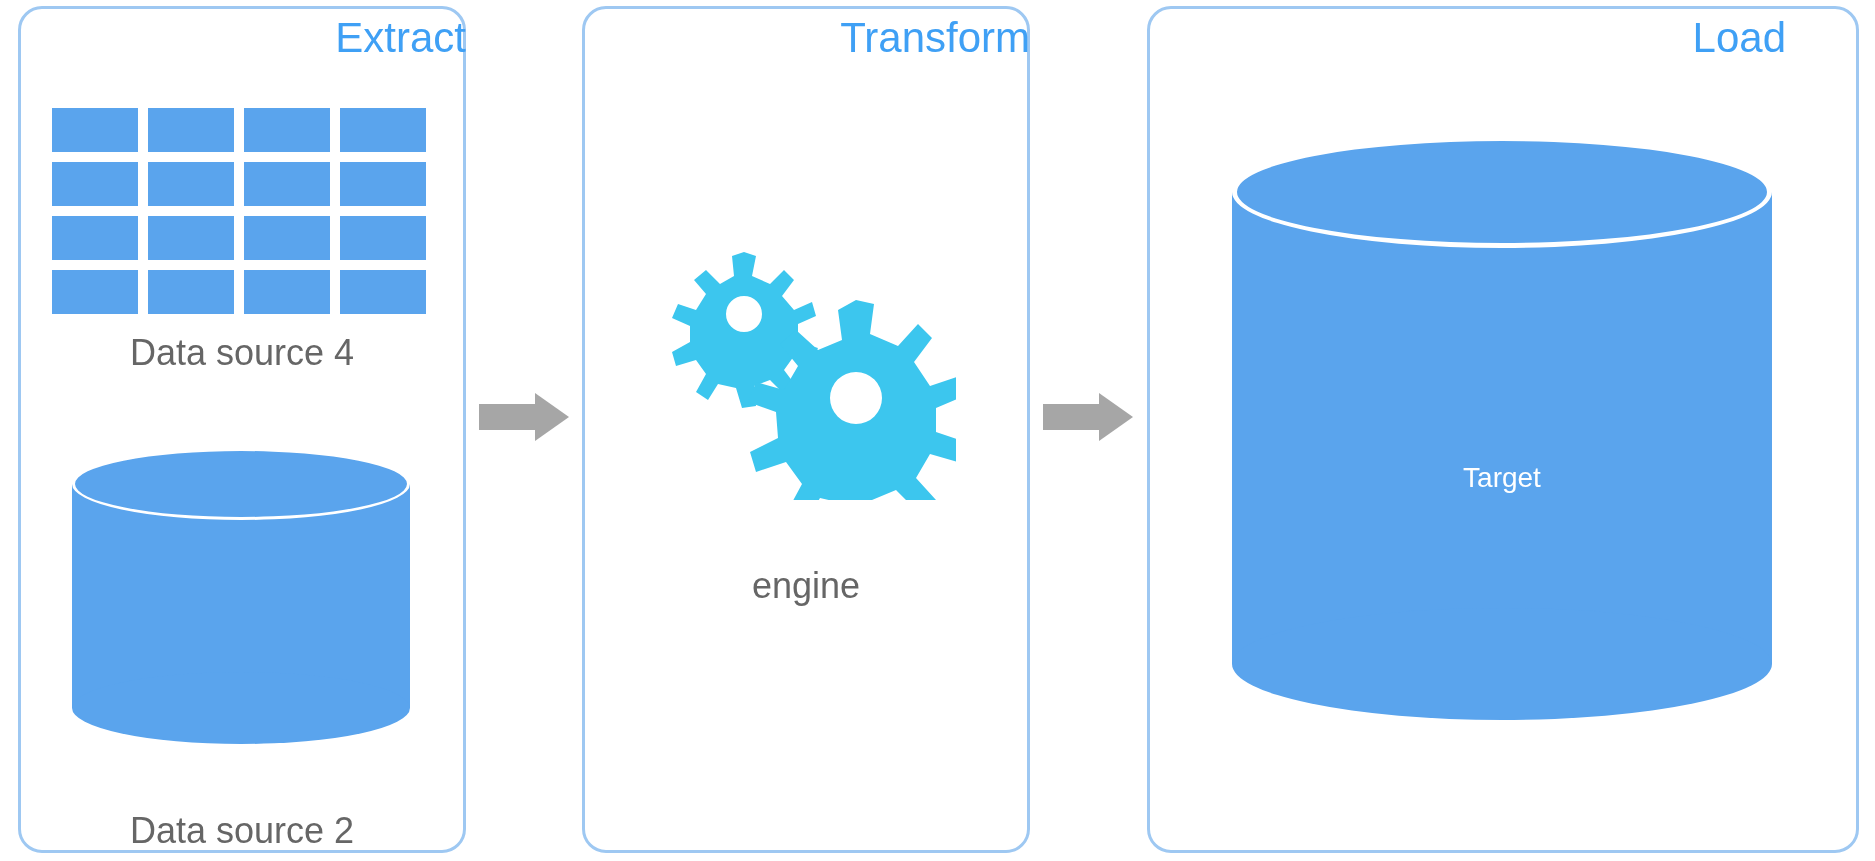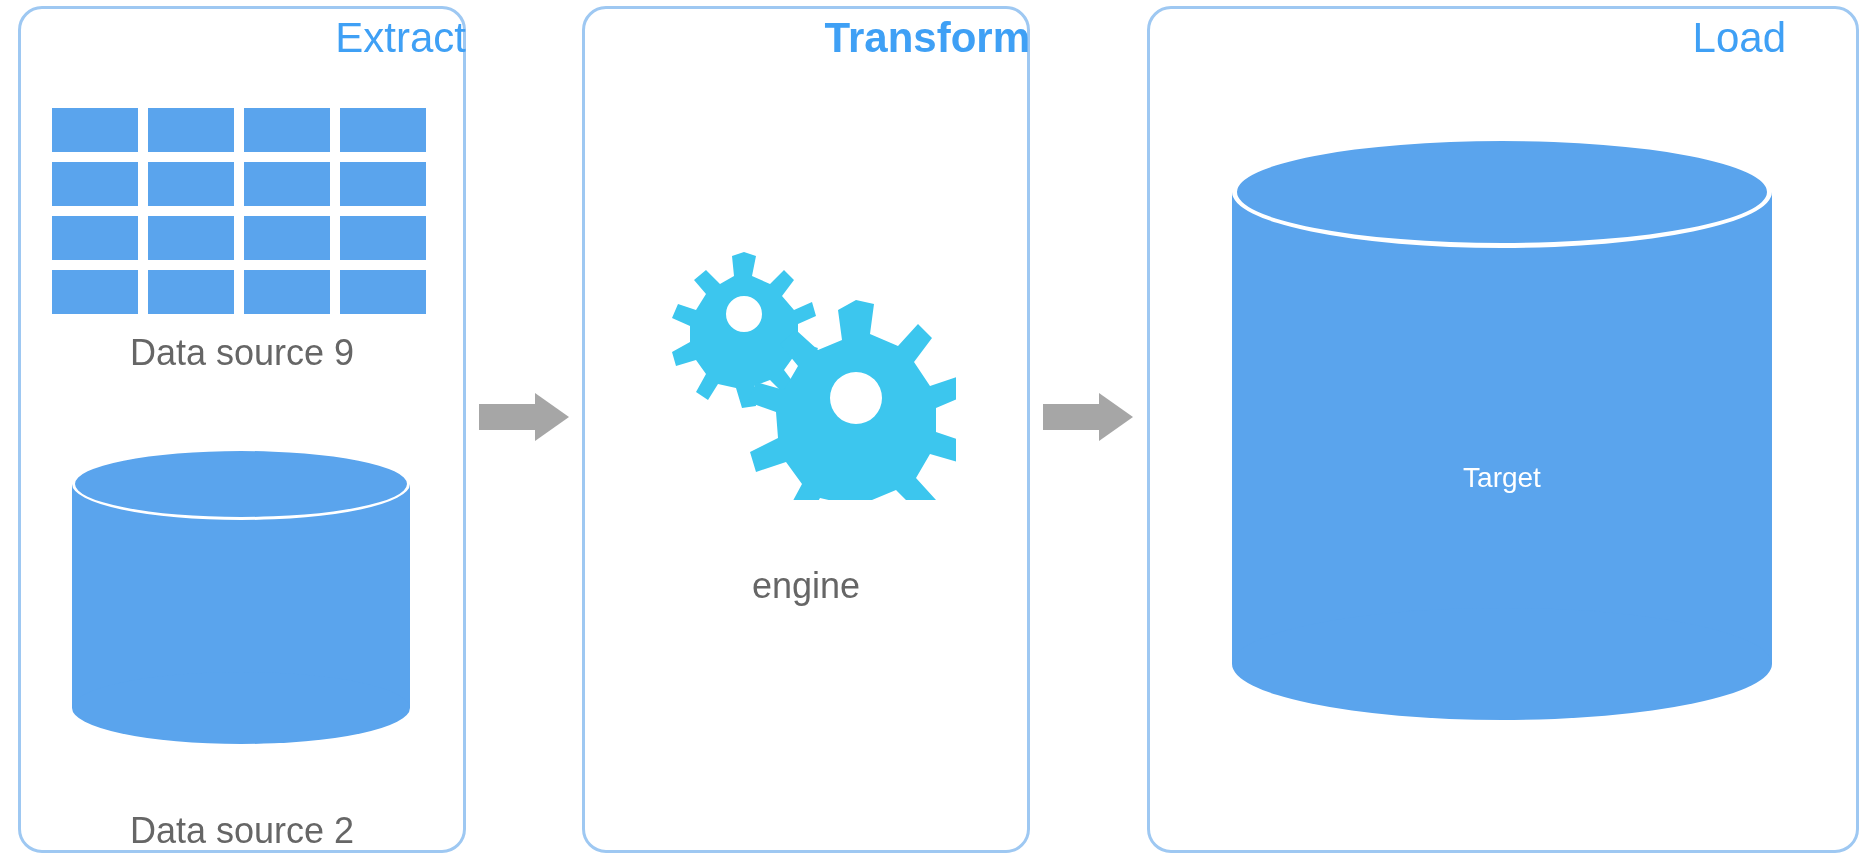--- a/index.html
+++ b/index.html
@@ -125,36 +125,36 @@
       <div class="tile"></div>
     <div class="tile"></div>
       <div class="tile"></div>
       <div class="tile"></div>
       <div class="tile"></div>
     <div class="tile"></div>
       <div class="tile"></div>
       <div class="tile"></div>
       <div class="tile"></div>
   </div>
-  <div class="caption" style="left:18px; top:332px; width:448px;">Data source 9</div>
+  <div class="caption" style="left:18px; top:332px; width:448px;">Data source 4</div>
 
   <div class="cyl" style="left:72px; top:448px; width:338px; height:296px;">
     <div class="body" style="top:36px; height:224px;"></div>
     <div class="bottom" style="top:224px; height:72px;"></div>
     <div class="top" style="height:72px;"></div>
   </div>
   <div class="caption" style="left:18px; top:810px; width:448px;">Data source 2</div>
 
   <div class="arrow" style="left:479px; top:393px;">
     <div class="shaft"></div>
       <div class="head"></div>
   </div>
 
   <div class="stage-box" style="left:582px; top:6px; width:448px; height:847px;"></div>
-  <div class="stage-title" style="left:582px; top:14px; width:448px;font-weight:bold;">Transform</div>
+  <div class="stage-title" style="left:582px; top:14px; width:448px;">Transform</div>
 
   <div class="gears" style="left:660px; top:226px; width:296px; height:274px;">
     <svg width="296" height="274" viewBox="0 0 296 274">
       <g fill="#3cc6ee">
 
         <path fill-rule="evenodd" d="
           M84 26 L96 30 L92 50 L110 58 L124 44 L134 54 L122 70 L134 84 L152 76 L156 90 L138 98 L138 116 L158 122 L152 134 L134 130 L124 144 L136 160 L124 168 L110 154 L94 160 L96 180 L82 182 L76 162 L58 158 L48 174 L36 166 L46 148 L36 134 L16 140 L12 126 L30 116 L30 100 L12 92 L18 78 L36 84 L46 68 L34 54 L46 44 L60 58 L74 50 L72 30 Z
           M84 88 m-18 0 a18 18 0 1 0 36 0 a18 18 0 1 0 -36 0 Z"></path>
 
         <path fill-rule="evenodd" d="

